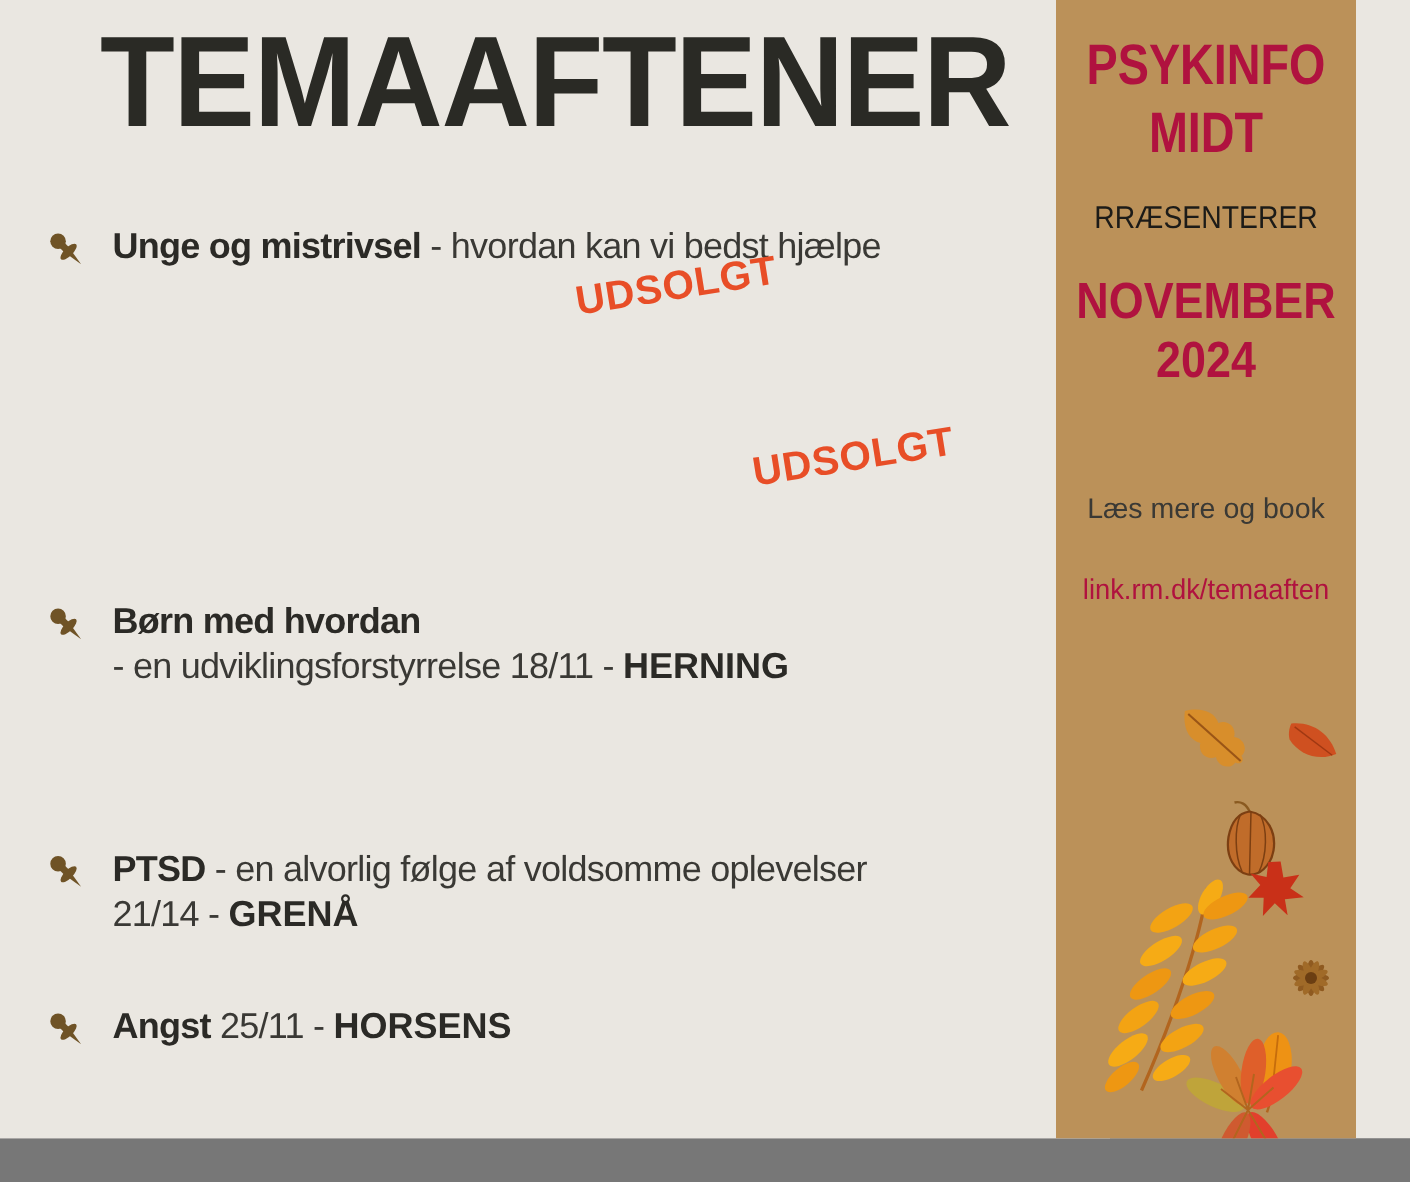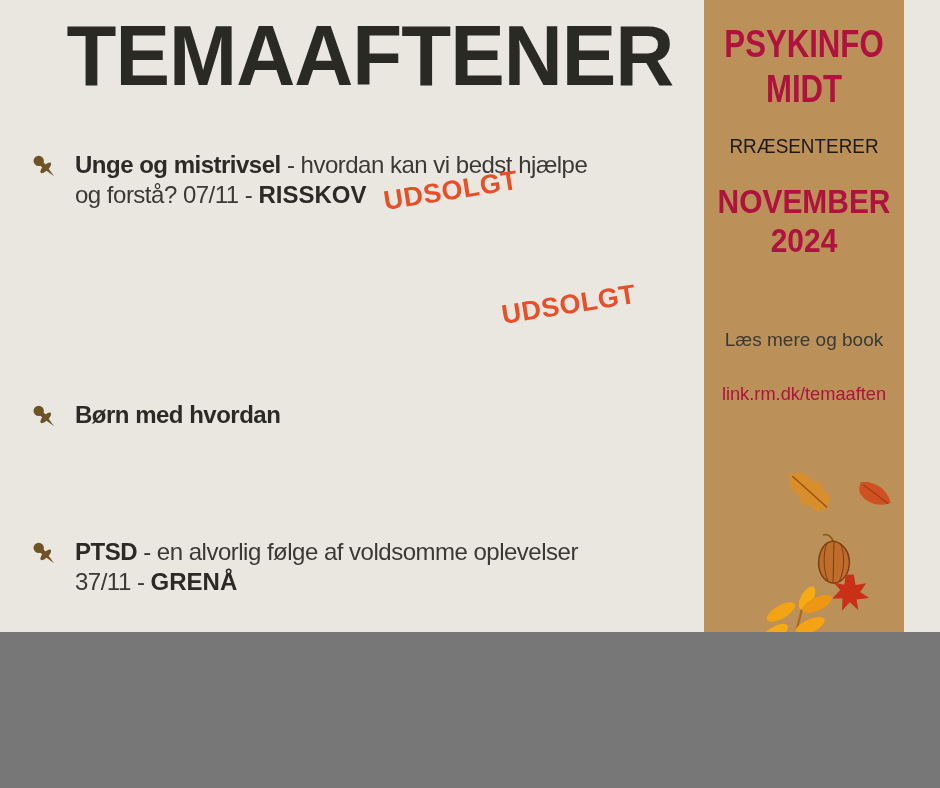--- a/index.html
+++ b/index.html
@@ -1,17 +1,17 @@
 <!DOCTYPE html>
 <html style="--background-left: #eae7e1; --background-right: #bb9159; --accent-crimson: #b0123f; --title-ink: #2a2a25; --body-ink: #3a3935; --pin-brown: #6f5326; --soldout-orange: #e84e27; --location-brown-dark: #8d4e2a; --location-brown-light: #a55d36;"><head>
 <meta charset="utf-8">
 <style>
   html,body{margin:0;padding:0;background:#777;}
   .poster{
-    position:relative;width:940px;height:632px;overflow:hidden;
+    position:relative;width:940px;height:759px;overflow:hidden;
     font-family:"Liberation Sans",sans-serif;
     background:var(--background-left,#eae7e1);
   }
   
   .left{position:absolute;left:0;top:0;width:740px;height:788px;background:var(--background-left,#eae7e1);}
   .title{
     position:absolute;left:0;top:12px;width:740px;margin:0;
     font-size:86px;font-weight:bold;line-height:1;text-align:center;
     letter-spacing:-1px;color:var(--title-ink,#2a2a25);
     transform:scaleX(0.95);transform-origin:center;
@@ -59,56 +59,69 @@
       <svg class="pin" width="34" height="36" viewBox="0 0 36 36">
         <g transform="translate(17,15) rotate(-45)" fill="#6f5326">
           <circle cx="0" cy="-8" r="5.5"></circle>
           <rect x="-2.4" y="-6" width="4.8" height="8"></rect>
           <ellipse cx="0" cy="2.5" rx="7.5" ry="3"></ellipse>
           <path d="M0,15 L-1.8,4 L1.8,4 Z"></path>
         </g>
       </svg>
       <div class="etext">
         <div><b>Unge og mistrivsel</b><span> - hvordan kan vi bedst hjælpe</span></div>
-        <div><span>og forstå? 07/11 - </span><b class="loc loc-dark">RISSKOV</b></div>
       </div>
     </div>
     <div class="soldout so1">UDSOLGT</div>
 
     <div class="soldout so2">UDSOLGT</div>
 
     <div class="event" style="top:400px">
       <svg class="pin" width="34" height="36" viewBox="0 0 36 36">
         <g transform="translate(17,15) rotate(-45)" fill="#6f5326">
           <circle cx="0" cy="-8" r="5.5"></circle>
           <rect x="-2.4" y="-6" width="4.8" height="8"></rect>
           <ellipse cx="0" cy="2.5" rx="7.5" ry="3"></ellipse>
           <path d="M0,15 L-1.8,4 L1.8,4 Z"></path>
         </g>
       </svg>
       <div class="etext">
         <div><b>Børn med hvordan</b></div>
-      </div>
-    </div>
-
-    <div class="event" style="top:537px">
+        <div><span>- en udviklingsforstyrrelse 18/11 - </span><b class="loc loc-light">HERNING</b></div>
+      </div>
+    </div>
+
+    <div class="event" style="top:565px">
       <svg class="pin" width="34" height="36" viewBox="0 0 36 36">
         <g transform="translate(17,15) rotate(-45)" fill="#6f5326">
           <circle cx="0" cy="-8" r="5.5"></circle>
           <rect x="-2.4" y="-6" width="4.8" height="8"></rect>
           <ellipse cx="0" cy="2.5" rx="7.5" ry="3"></ellipse>
           <path d="M0,15 L-1.8,4 L1.8,4 Z"></path>
         </g>
       </svg>
       <div class="etext">
         <div><b>PTSD</b><span> - en alvorlig følge af voldsomme oplevelser</span></div>
-        <div><span>37/11 - </span><b class="loc loc-light">GRENÅ</b></div>
-      </div>
-    </div>
-
+        <div><span>21/14 - </span><b class="loc loc-light">GRENÅ</b></div>
+      </div>
+    </div>
+
+    <div class="event" style="top:670px">
+      <svg class="pin" width="34" height="36" viewBox="0 0 36 36">
+        <g transform="translate(17,15) rotate(-45)" fill="#6f5326">
+          <circle cx="0" cy="-8" r="5.5"></circle>
+          <rect x="-2.4" y="-6" width="4.8" height="8"></rect>
+          <ellipse cx="0" cy="2.5" rx="7.5" ry="3"></ellipse>
+          <path d="M0,15 L-1.8,4 L1.8,4 Z"></path>
+        </g>
+      </svg>
+      <div class="etext">
+        <div><b>Angst</b><span> 25/11 - </span><b class="loc loc-light">HORSENS</b></div>
+      </div>
+    </div>
   </div>
 
   <div class="right">
     <div class="block brand">
       <div>PSYKINFO</div>
       <div>MIDT</div>
     </div>
     <div class="block presents">RRÆSENTERER</div>
     <div class="block month">
       <div>NOVEMBER</div>

